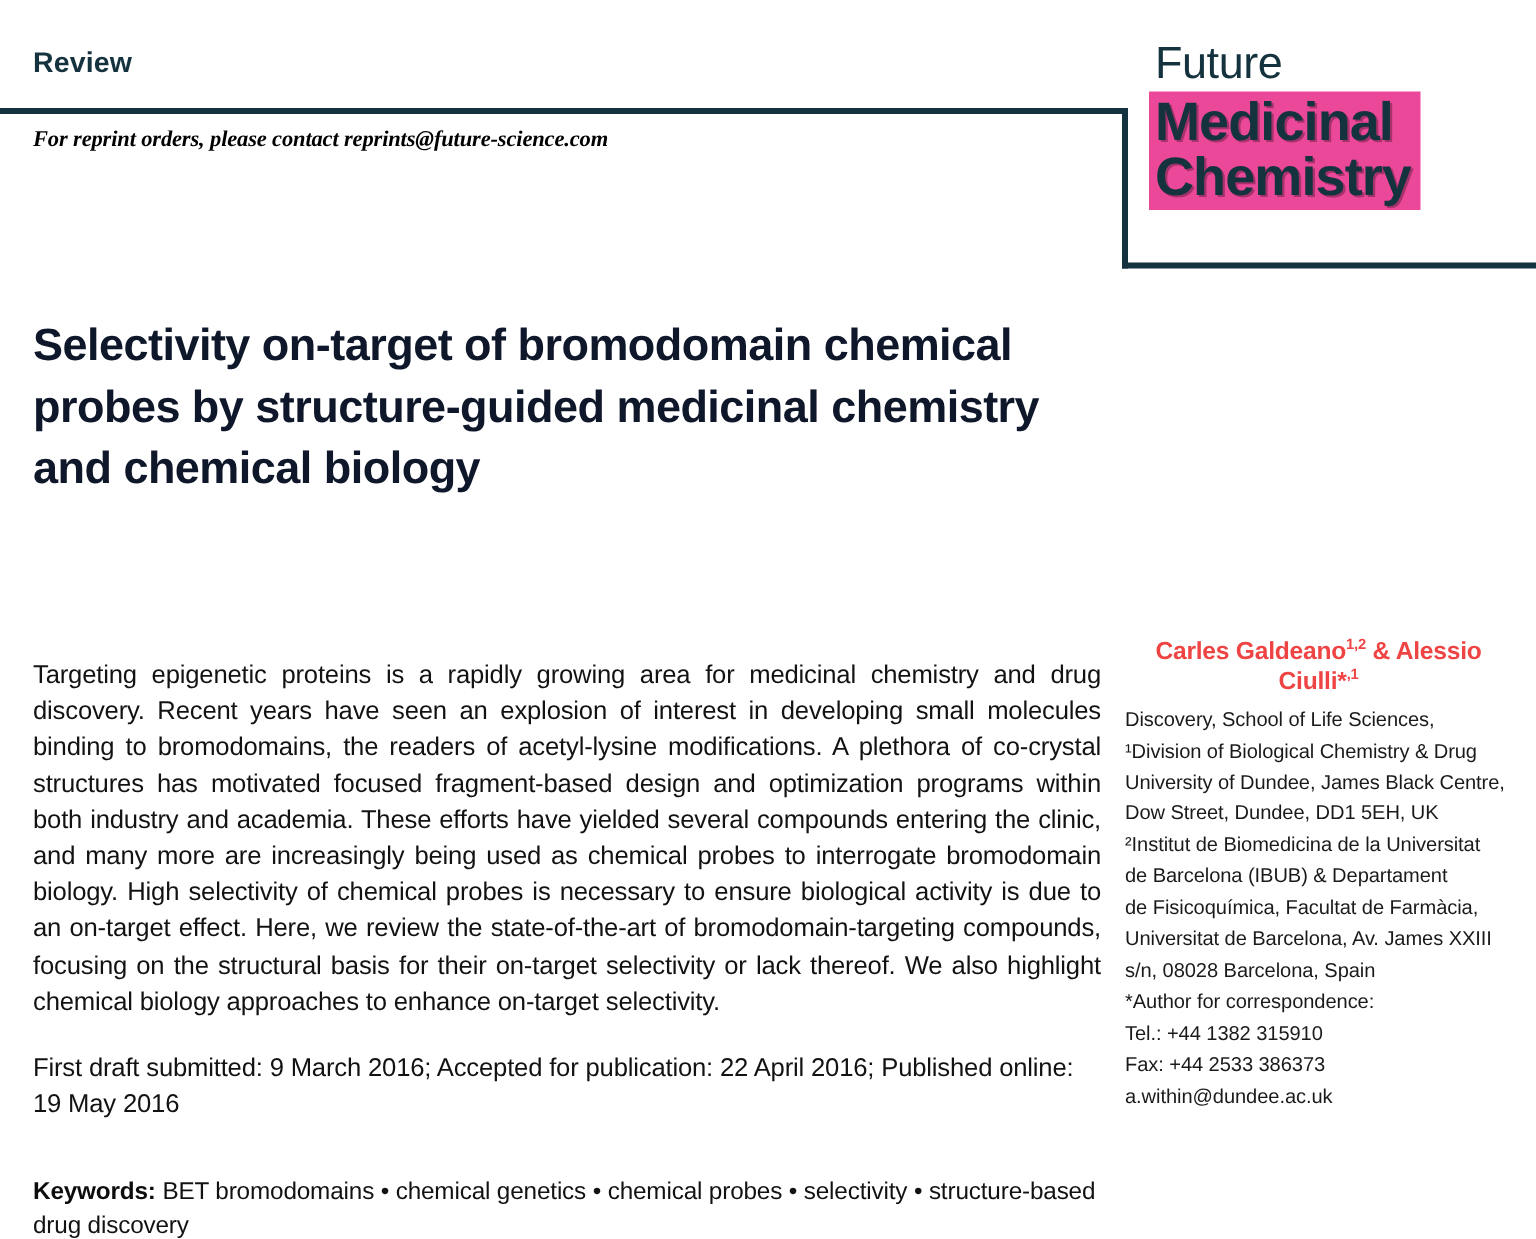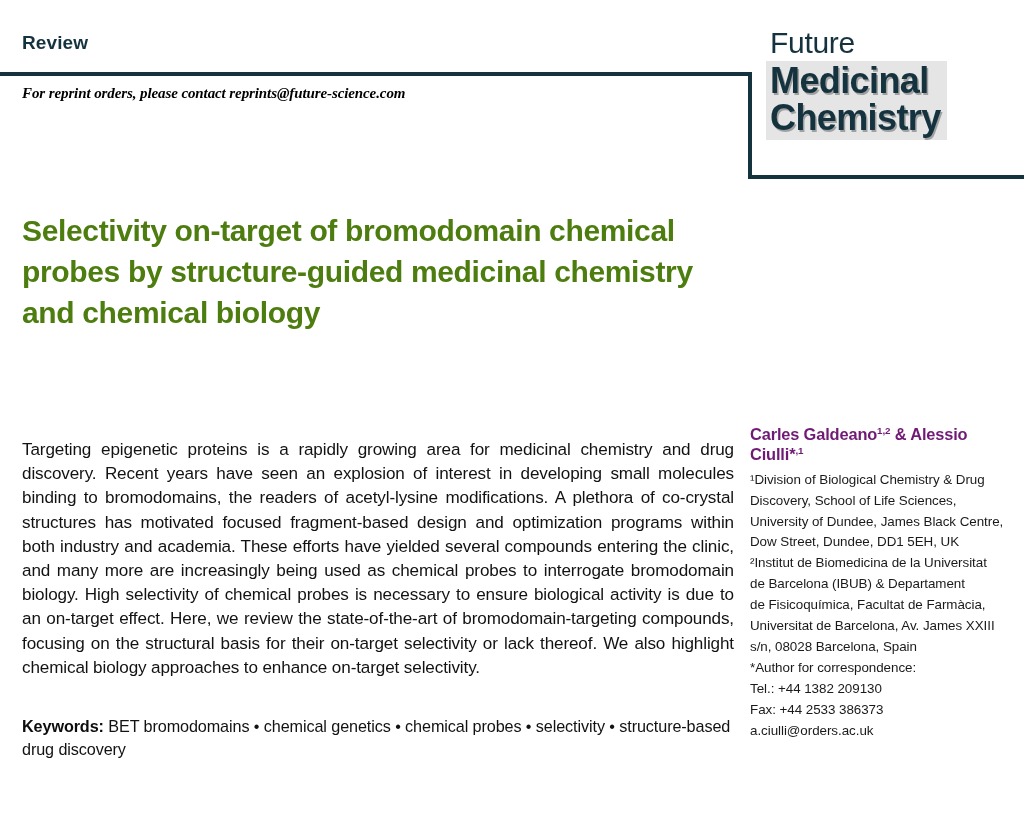--- a/index.html
+++ b/index.html
@@ -84,21 +84,21 @@
   .logo-future {
     font-size: 30px;
     font-weight: 300;
     color: #15333f;
     line-height: 1;
     letter-spacing: -0.3px;
     padding-left: 4px;
   }
   .logo-block {
     margin-top: 3px;
-    background: #e5e5e5;
+    background: #ec4899;
     display: inline-block;
     padding: 2px 6px 4px 4px;
   }
   .logo-med, .logo-chem {
     font-size: 36px;
     font-weight: bold;
     color: #15333f;
     line-height: 1.02;
     letter-spacing: -0.6px;
     text-shadow: 1.5px 1.5px 0 rgba(0,0,0,0.30);
@@ -106,21 +106,21 @@
 
   
   .article-title {
     position: absolute;
     left: 22px;
     top: 190px;
     width: 700px;
     font-size: 30px;
     font-weight: bold;
     line-height: 1.37;
-    color: #4d7c0f;
+    color: #0f172a;
     letter-spacing: -0.35px;
   }
 
   
   .abstract-col {
     position: absolute;
     left: 22px;
     top: 421px;
     width: 712px;
   }
@@ -154,22 +154,23 @@
   .author-col {
     position: absolute;
     left: 750px;
     top: 424px;
     width: 258px;
   }
   .author-names {
     font-size: 16.4px;
     font-weight: bold;
     line-height: 1.24;
-    color: #701a75;
+    color: #ef4444;
     letter-spacing: -0.15px;
+    text-align: center;
   }
   .author-names sup {
     font-size: 60%;
     vertical-align: super;
     line-height: 0;
   }
   .affiliation {
     margin-top: 5px;
     font-size: 13.4px;
     line-height: 1.56;
@@ -197,38 +198,39 @@
       <div class="logo-med">Medicinal</div>
       <div class="logo-chem">Chemistry</div>
     </div>
   </div>
 
   <h1 class="article-title">Selectivity on-target of bromodomain chemical probes by structure-guided medicinal chemistry and chemical biology</h1>
 
   <div class="abstract-col">
     <p class="abstract">Targeting epigenetic proteins is a rapidly growing area for medicinal chemistry and drug discovery. Recent years have seen an explosion of interest in developing small molecules binding to bromodomains, the readers of acetyl-lysine modifications. A plethora of co-crystal structures has motivated focused fragment-based design and optimization programs within both industry and academia. These efforts have yielded several compounds entering the clinic, and many more are increasingly being used as chemical probes to interrogate bromodomain biology. High selectivity of chemical probes is necessary to ensure biological activity is due to an on-target effect. Here, we review the state-of-the-art of bromodomain-targeting compounds, focusing on the structural basis for their on-target selectivity or lack thereof. We also highlight chemical biology approaches to enhance on-target selectivity.</p>
 
+    <p class="dates">First draft submitted: 9 March 2016; Accepted for publication: 22 April 2016; Published online: 19 May 2016</p>
 
     <p class="keywords">
       <b>Keywords:</b><span> BET bromodomains • chemical genetics • chemical probes • selectivity • structure-based drug discovery</span>
     </p>
   </div>
 
   <div class="author-col">
     <div class="author-names">Carles Galdeano<sup>1,2</sup> &amp; Alessio Ciulli*<sup>,1</sup></div>
     <div class="affiliation">
+        <span class="affil-line">Discovery, School of Life Sciences,</span>
         <span class="affil-line">¹Division of Biological Chemistry &amp; Drug</span>
-        <span class="affil-line">Discovery, School of Life Sciences,</span>
         <span class="affil-line">University of Dundee, James Black Centre,</span>
         <span class="affil-line">Dow Street, Dundee, DD1 5EH, UK</span>
         <span class="affil-line">²Institut de Biomedicina de la Universitat</span>
         <span class="affil-line">de Barcelona (IBUB) &amp; Departament</span>
         <span class="affil-line">de Fisicoquímica, Facultat de Farmàcia,</span>
         <span class="affil-line">Universitat de Barcelona, Av. James XXIII</span>
         <span class="affil-line">s/n, 08028 Barcelona, Spain</span>
         <span class="affil-line">*Author for correspondence:</span>
-        <span class="affil-line">Tel.: +44 1382 209130</span>
+        <span class="affil-line">Tel.: +44 1382 315910</span>
         <span class="affil-line">Fax: +44 2533 386373</span>
-        <span class="affil-line">a.ciulli@orders.ac.uk</span>
+        <span class="affil-line">a.within@dundee.ac.uk</span>
       </div>
   </div>
 
 </div>
 
 </body></html>

